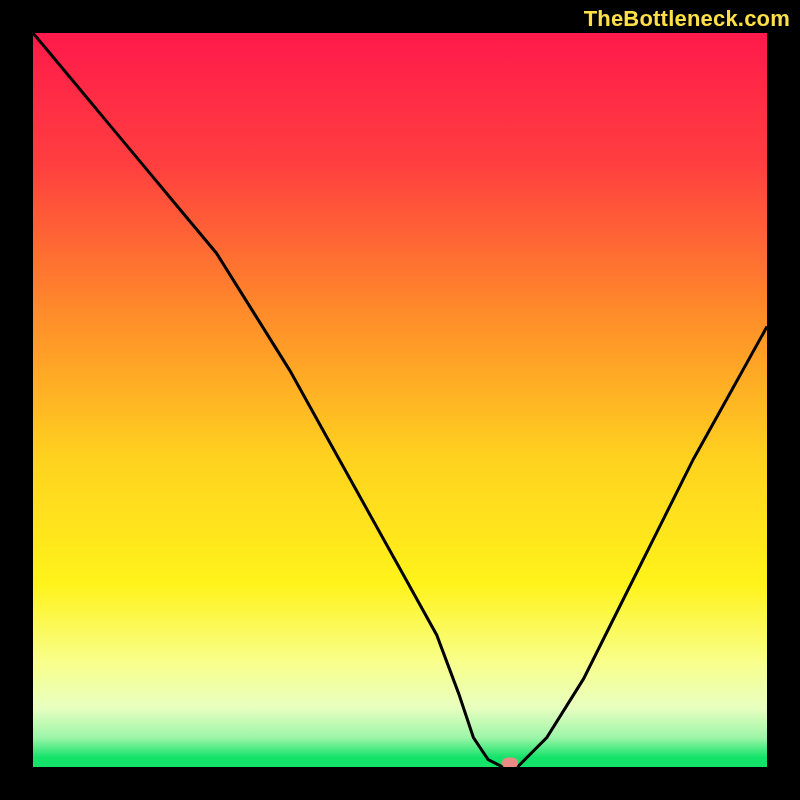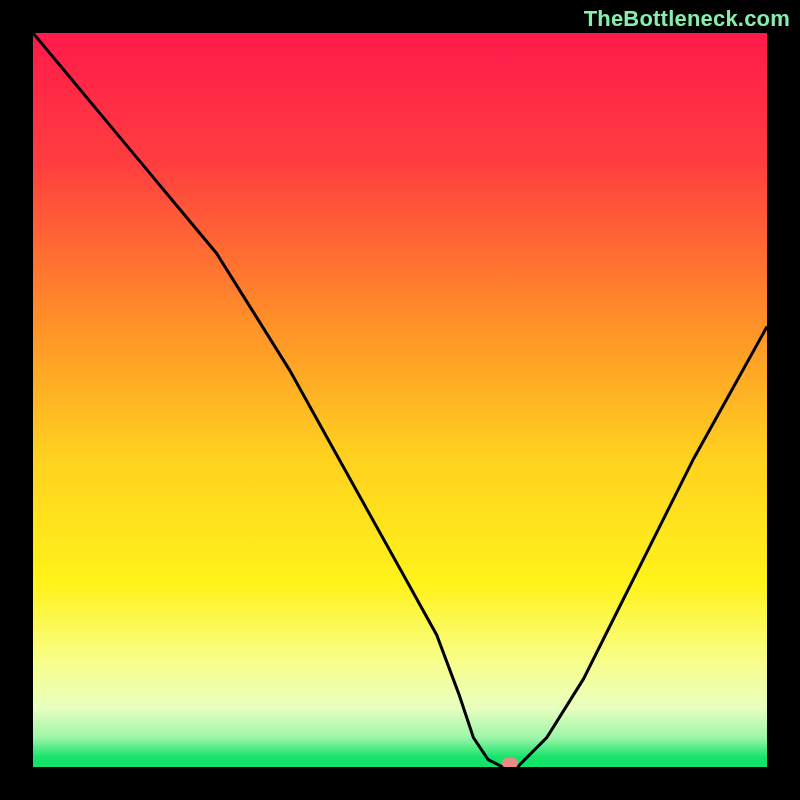--- a/index.html
+++ b/index.html
@@ -46,21 +46,21 @@
     border-radius: 6px;
     transform: translate(-50%, -50%);
   }
   .watermark {
     position: absolute;
     top: 6px;
     right: 10px;
     font-family: Arial, Helvetica, sans-serif;
     font-size: 22px;
     font-weight: 600;
-    color: #86efac;
+    color: #fde047;
     letter-spacing: 0.2px;
     user-select: none;
   }
 </style>
 </head>
 <body>
 
 <div class="stage">
 
   <div class="plot-area">

